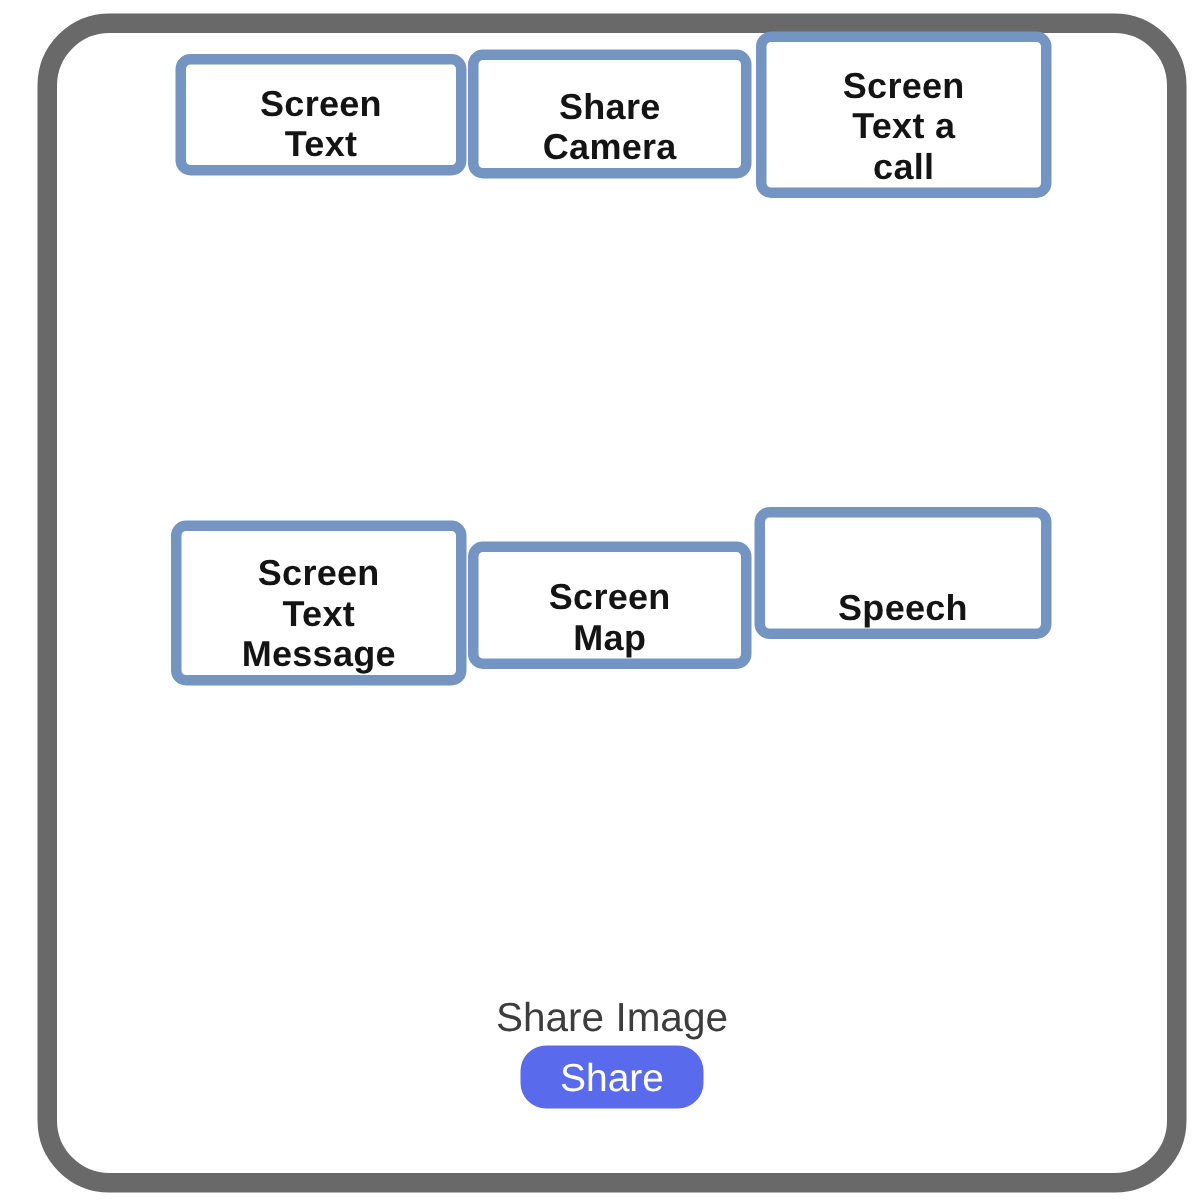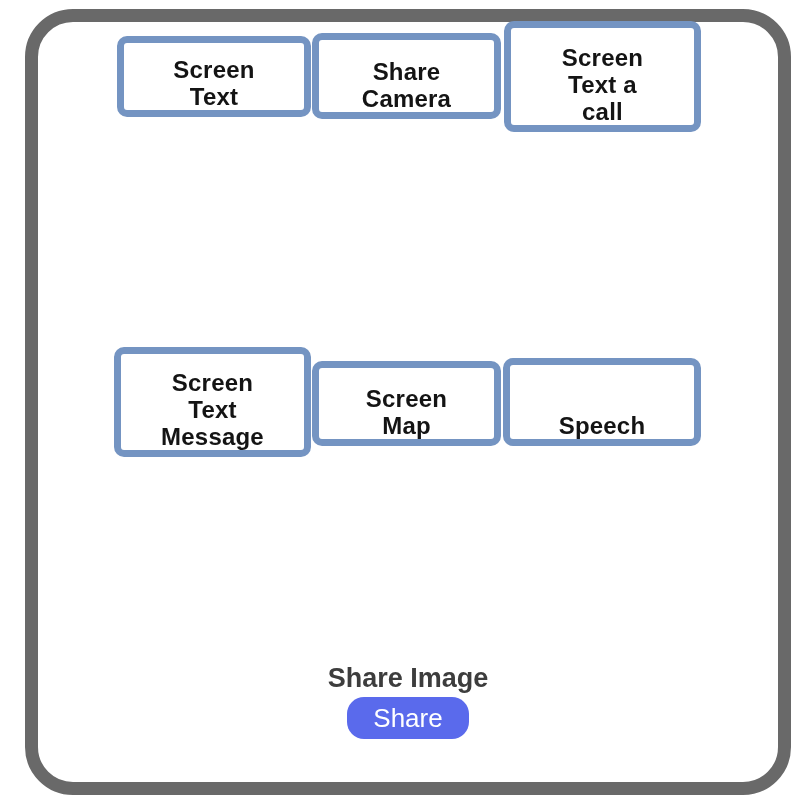--- a/index.html
+++ b/index.html
@@ -52,29 +52,29 @@
   }
   .box-label span {
     display: block;
     white-space: nowrap;
   }
   .box1 { left: 117px; top: 36px;  width: 194px; height: 81px;  }
   .box2 { left: 312px; top: 33px;  width: 189px; height: 86px;  }
   .box3 { left: 504px; top: 21px;  width: 197px; height: 111px; }
   .box4 { left: 114px; top: 347px; width: 197px; height: 110px; }
   .box5 { left: 312px; top: 361px; width: 189px; height: 85px;  }
-  .box6 { left: 503px; top: 358px; width: 198px; height: 88px;  }
+  .box6 { left: 503px; top: 338px; width: 198px; height: 88px;  }
   .share-label {
     position: absolute;
     left: 280px;
     top: 663px;
     width: 256px;
     text-align: center;
     font-size: 27px;
-    font-weight: 700;
+    font-weight: 400;
     color: #3d3d3d;
     z-index: 2;
   }
   .pill-btn {
     position: absolute;
     box-sizing: border-box;
     border: none;
     background: #5a6aec;
     color: #ffffff;
     text-align: center;

